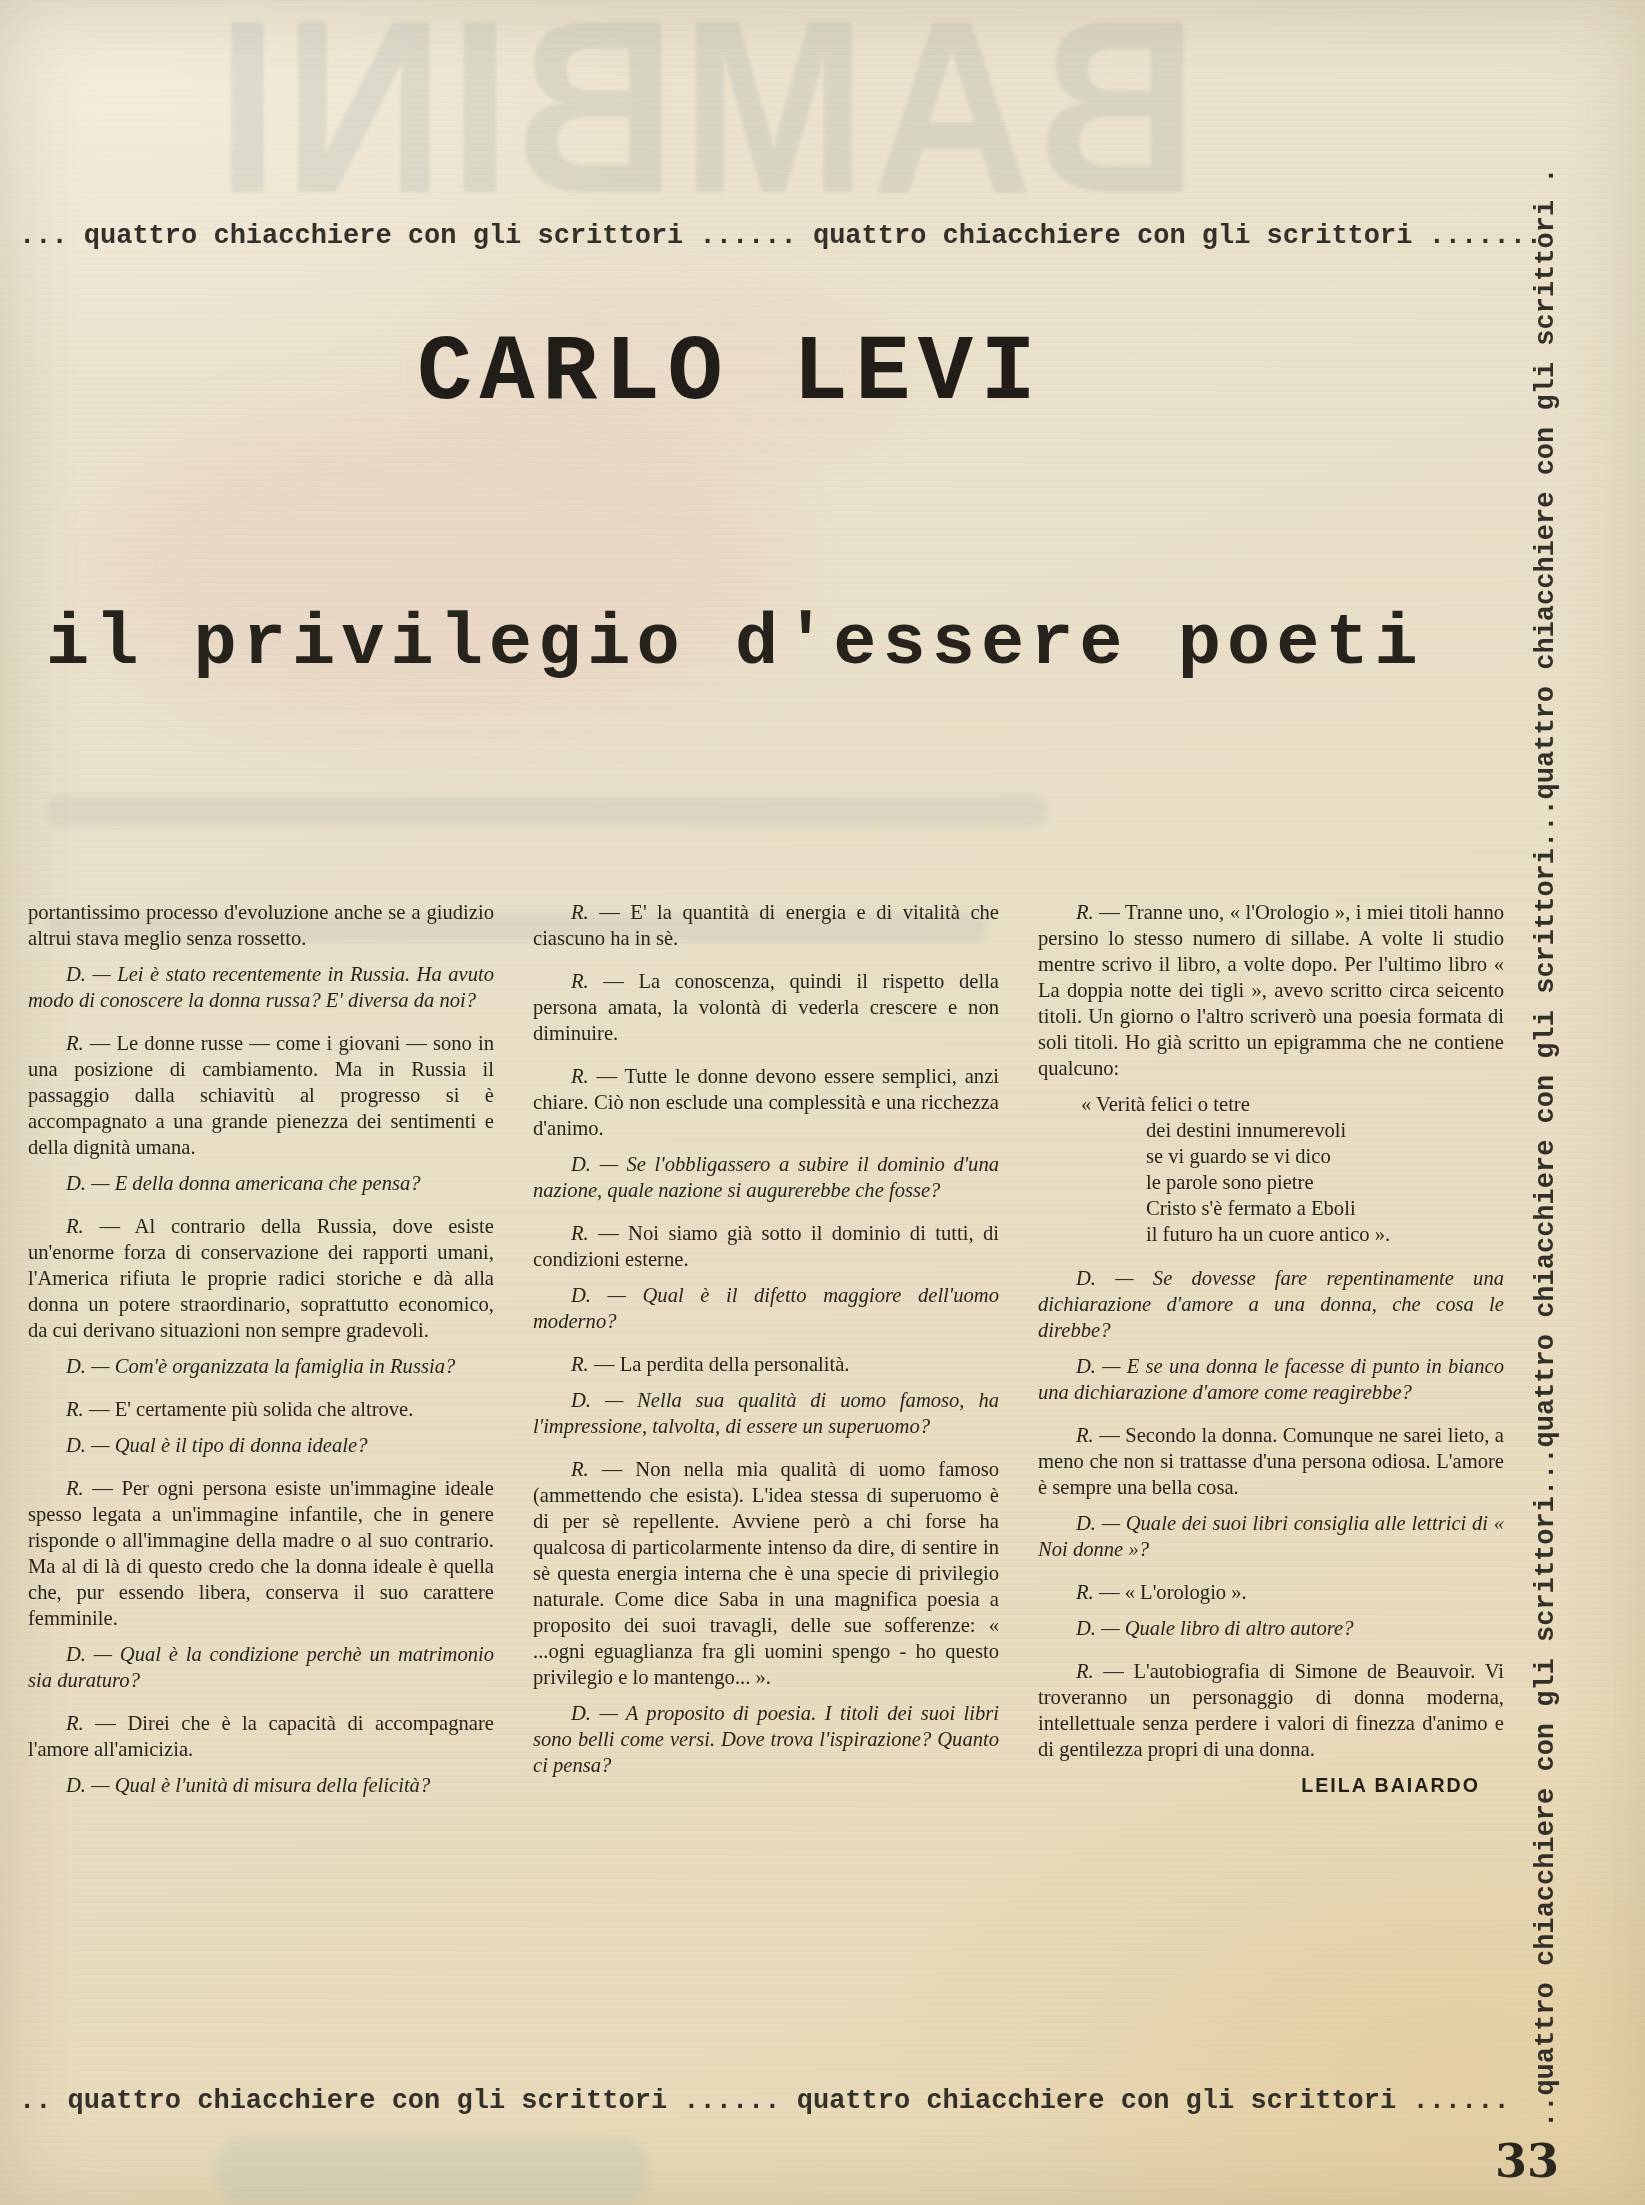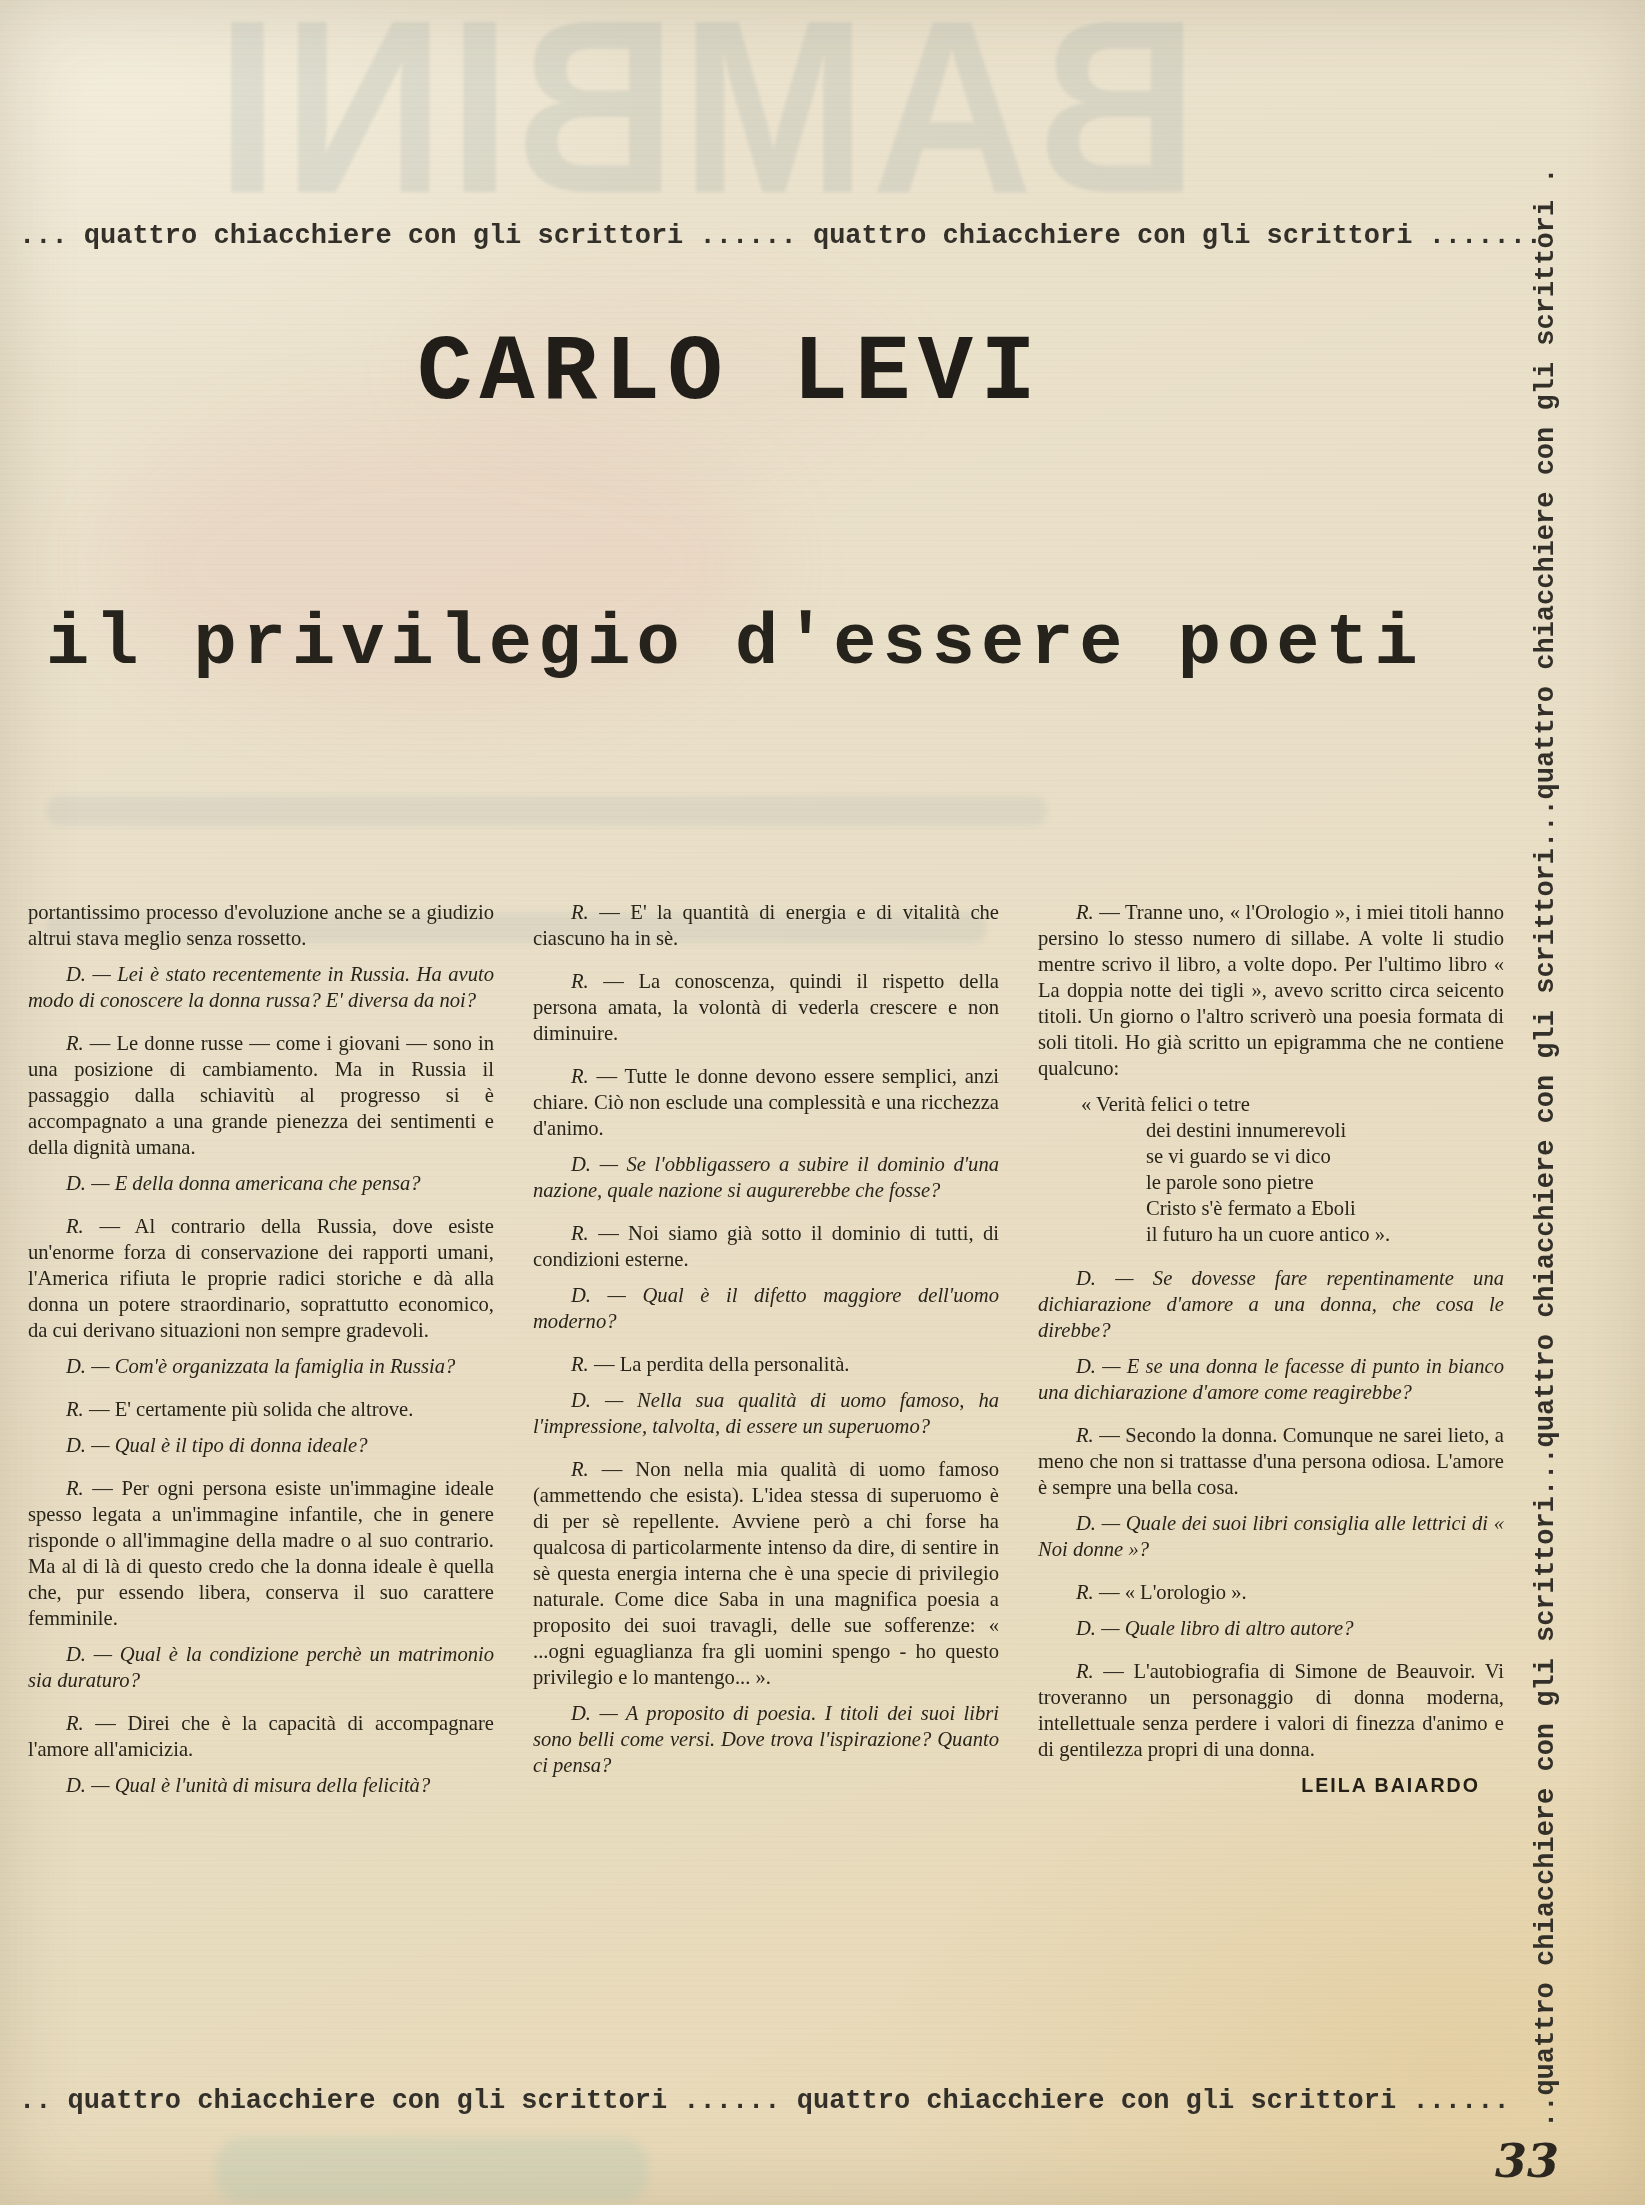--- a/index.html
+++ b/index.html
@@ -81,21 +81,21 @@
   .poem-line:first-child{padding-left:0;}
   .byline{
     margin:4px 24px 0 0;text-align:right;text-indent:0;
     font-family:"Liberation Sans", sans-serif;font-weight:bold;
     font-size:19.6px;letter-spacing:2px;color:#241f16;
   }
   
   .pagenum{
     position:absolute;left:1495px;top:2134px;
     font-family:"DejaVu Serif", serif;font-weight:bold;
-    font-size:46px;color:#2d281f;font-style:italic;
+    font-size:46px;color:#2d281f;
   }
 </style>
 </head>
 <body>
 
 <div class="page">
 
   <div class="ghost-word">BAMBINI</div>
   <div class="ghost-stain stain-pink"></div>
   <div class="ghost-stain stain-pink2"></div>

